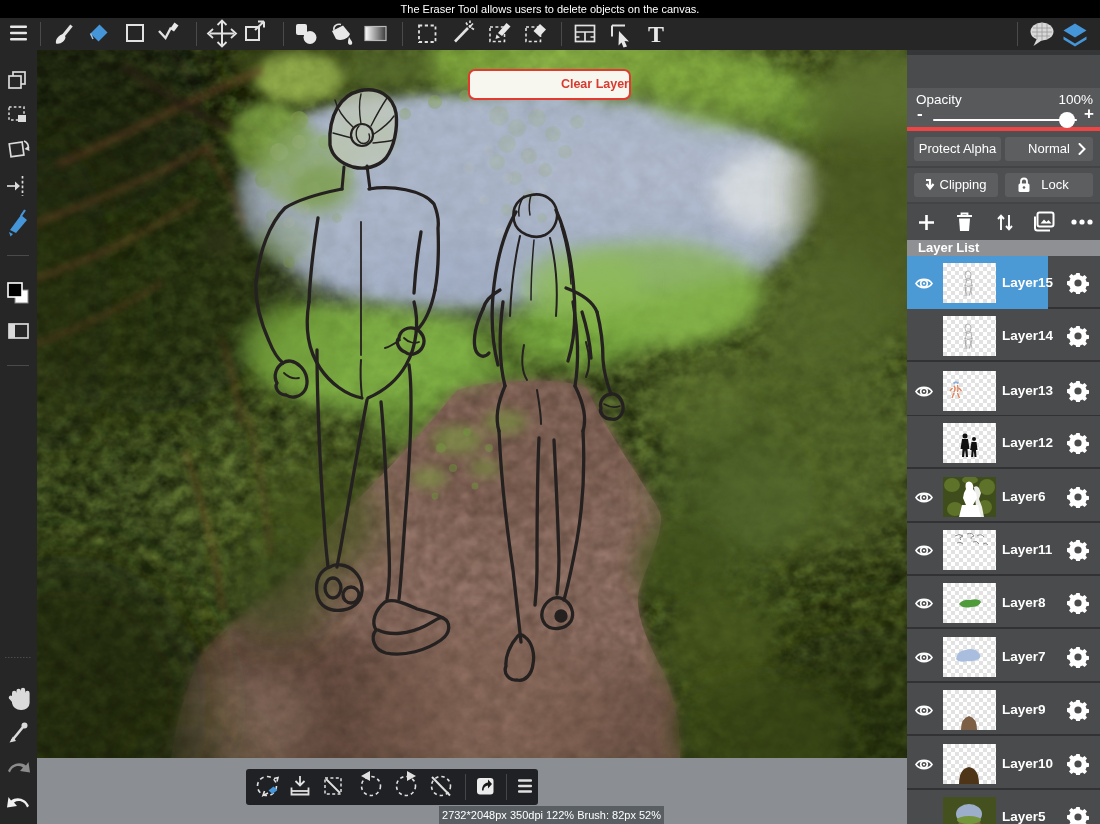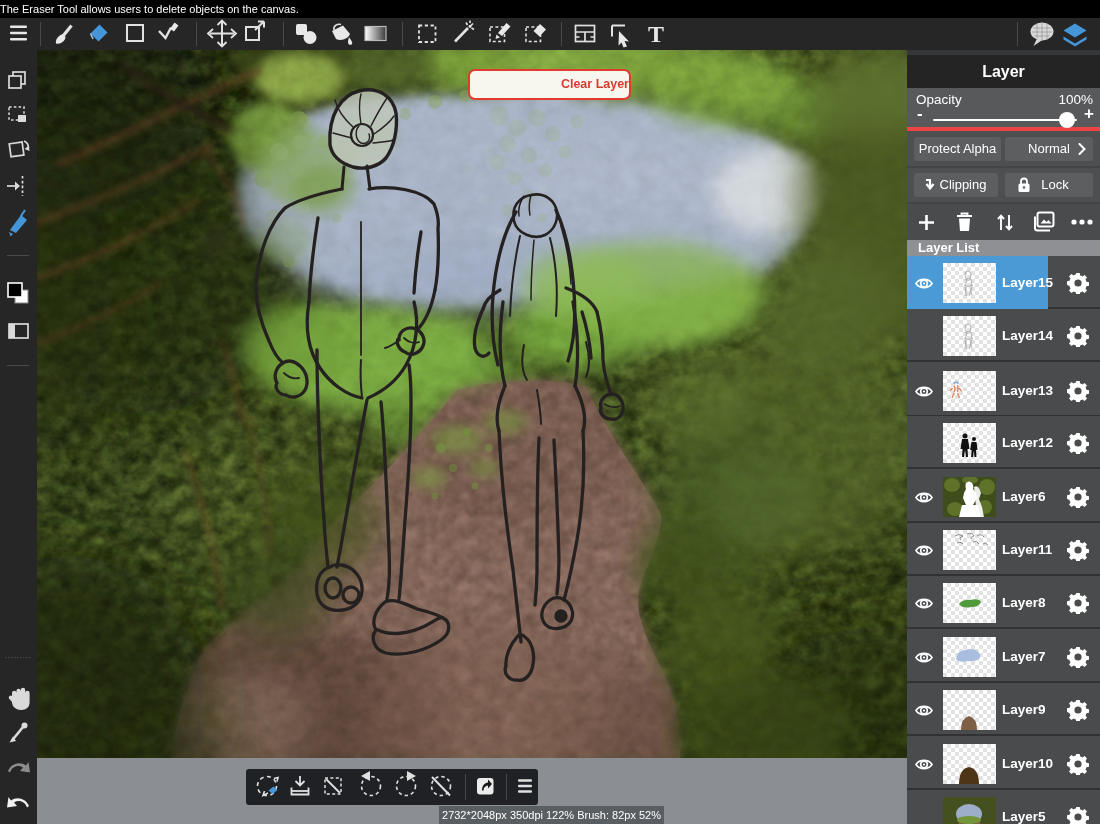--- a/index.html
+++ b/index.html
@@ -1,19 +1,19 @@
 <!DOCTYPE html>
 <html><head>
 <meta charset="utf-8">
 <style>
   html,body{margin:0;padding:0;width:1100px;height:824px;overflow:hidden;
     font-family:"Liberation Sans",sans-serif;background:#8d9094;}
   .abs{position:absolute;}
   #topmsg{left:0;top:0;width:1100px;height:18px;background:#000;color:#fff;
-    font-size:11px;line-height:18px;text-align:left;}
+    font-size:11px;line-height:18px;text-align:center;}
   #toolbar{left:0;top:18px;width:1100px;height:32px;background:#262626;}
   #leftbar{left:0;top:50px;width:37px;height:774px;background:#262626;}
   #canvasArea{left:37px;top:50px;width:870px;height:708px;background:#4e5f26;}
   #bottomgray{left:37px;top:758px;width:870px;height:66px;background:#8b8e92;}
   #rightpanel{left:907px;top:50px;width:193px;height:774px;background:#4a4b4c;}
   
   #phead{left:0;top:5px;width:193px;height:33px;background:#242425;color:#fff;
     font-size:16px;font-weight:bold;text-align:center;line-height:33px;}
   #opsec{left:0;top:38px;width:193px;height:43px;background:#58595b;color:#fff;border-bottom:4px solid #ef4444;box-sizing:border-box;}
   #modesec{left:0;top:81px;width:193px;height:37px;background:#4e4f51;border-bottom:2px solid #434446;box-sizing:border-box;}
@@ -491,21 +491,20 @@
         <path d="M8,721 C11,713.5 20,711 26,715.5 L28.5,712 L30,722.5 L20,721 L23,717.5 C18,714.5 12,716.5 10,722.5 Z"></path>
       </g>
 <g stroke="none" fill="#f0f0f0">
         <path d="M29,756 C26,748.5 17,746 11,750.5 L8.5,747 L7,757.5 L17,756 L14,752.5 C19,749.5 25,751.5 27,757.5 Z"></path>
       </g>
 </svg>
 </div>
 <div class="abs" id="bottomgray"></div>
 <div class="abs" id="rightpanel">
   <div class="abs" style="left:0;top:0;width:193px;height:5px;background:#353637;"></div>
-    <div class="abs" id="phead">Layer</div>
   <div class="abs" id="opsec">
     <div class="abs" style="left:9px;top:4px;font-size:13.5px;">Opacity</div>
     <div class="abs" style="right:7px;top:4px;font-size:13.5px;margin-left:32px;">100%</div>
     <div class="abs" style="left:10px;top:16px;font-size:17px;font-weight:bold;">-</div>
     <div class="abs" style="left:26px;top:31px;width:144px;height:2px;background:#fff;border-radius:1px;"></div>
     <div class="abs" style="left:152px;top:24px;width:16px;height:16px;border-radius:8px;background:#fff;"></div>
     <div class="abs" style="right:6px;top:16px;font-size:17px;font-weight:bold;">+</div>
   </div>
   <div class="abs" id="modesec">
     <div class="pbtn" style="left:7px;top:6px;width:87px;">Protect Alpha</div>

